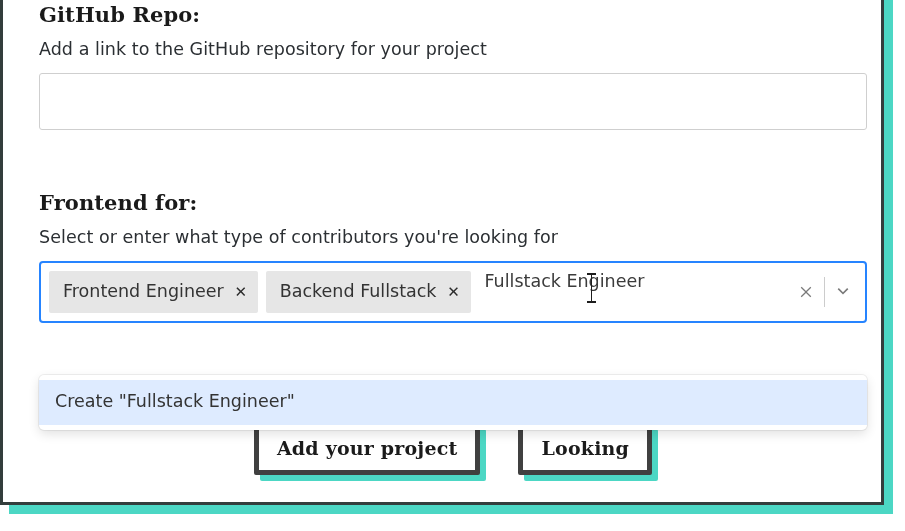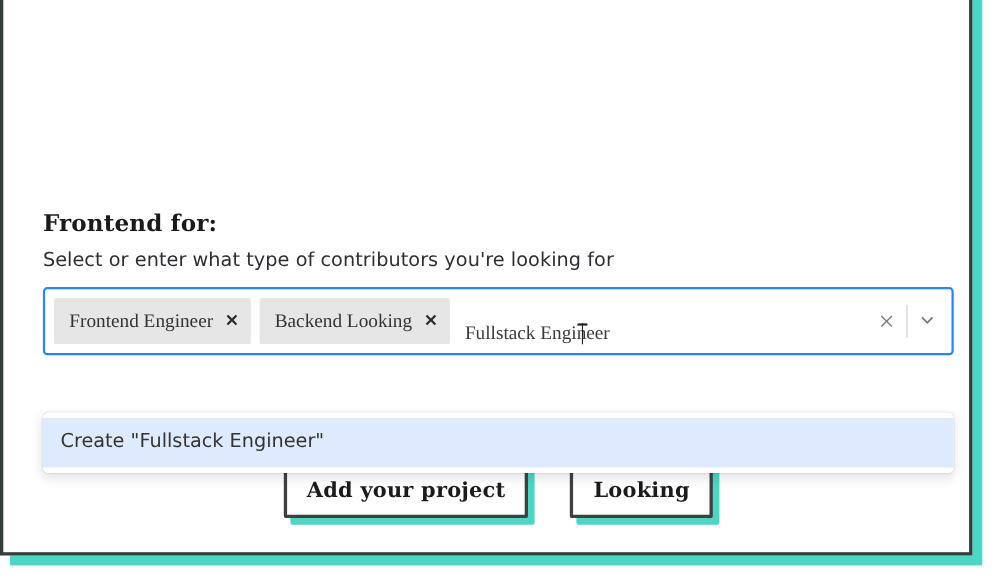--- a/index.html
+++ b/index.html
@@ -79,26 +79,25 @@
     min-height: 62px;
     border: 2px solid #2684ff;
     border-radius: 4px;
     background: #fff;
     display: flex;
     align-items: center;
     padding: 0 4px 0 8px;
   }
   .select-values {
     display: flex;
-    align-items: flex-end;
+    align-items: flex-start;
     flex: 1 1 auto;
     flex-wrap: nowrap;
     gap: 8px;
     overflow: hidden;
-    font-family: Liberation Serif, serif;
   }
   .chip {
     display: inline-flex;
     align-items: center;
     background: #e6e6e6;
     border-radius: 2px;
     height: 42px;
     padding: 0 0 0 14px;
     box-sizing: border-box;
     max-width: 100%;
@@ -211,50 +210,55 @@
     justify-content: center;
     gap: 38px;
     z-index: 5;
   }
   .btn {
     font-family: "DejaVu Serif", serif;
     font-weight: bold;
     font-size: 19px;
     color: #1b1b1b;
     background: #ffffff;
-    border: 3px solid #404040;
+    border: 5px solid #404040;
     border-radius: 2px;
     padding: 11px 18px 12px 18px;
     box-shadow: 6px 6px 0 0 #4cd7c4;
     cursor: pointer;
     line-height: 1;
     letter-spacing: .2px;
   }
 </style>
 </head>
 <body>
 
 <div id="modal-root">
   <div id="modal-body">
 
+    <div class="field-block" style="top:40px;">
+      <div class="field-label">GitHub Repo:</div>
+      <div class="field-help">Add a link to the GitHub repository for your project</div>
+      <input class="text-input" type="text" placeholder="" style="">
+    </div>
 
     <div class="field-block" style="top:228px;">
       <div class="field-label">Frontend for:</div>
       <div class="field-help">Select or enter what type of contributors you're looking for</div>
 
       <div class="select-control">
         <div class="select-values">
 
           <span class="chip">
             <span class="chip-label">Frontend Engineer</span>
             <span class="chip-remove">✕</span>
           </span>
 
           <span class="chip">
-            <span class="chip-label">Backend Looking</span>
+            <span class="chip-label">Backend Fullstack</span>
             <span class="chip-remove">✕</span>
           </span>
 
           <span class="select-typed">
             <span>Fullstack Engineer</span>
             <span class="ibeam-cursor">
               <span class="ibeam-stem"></span>
             </span>
           </span>
 

